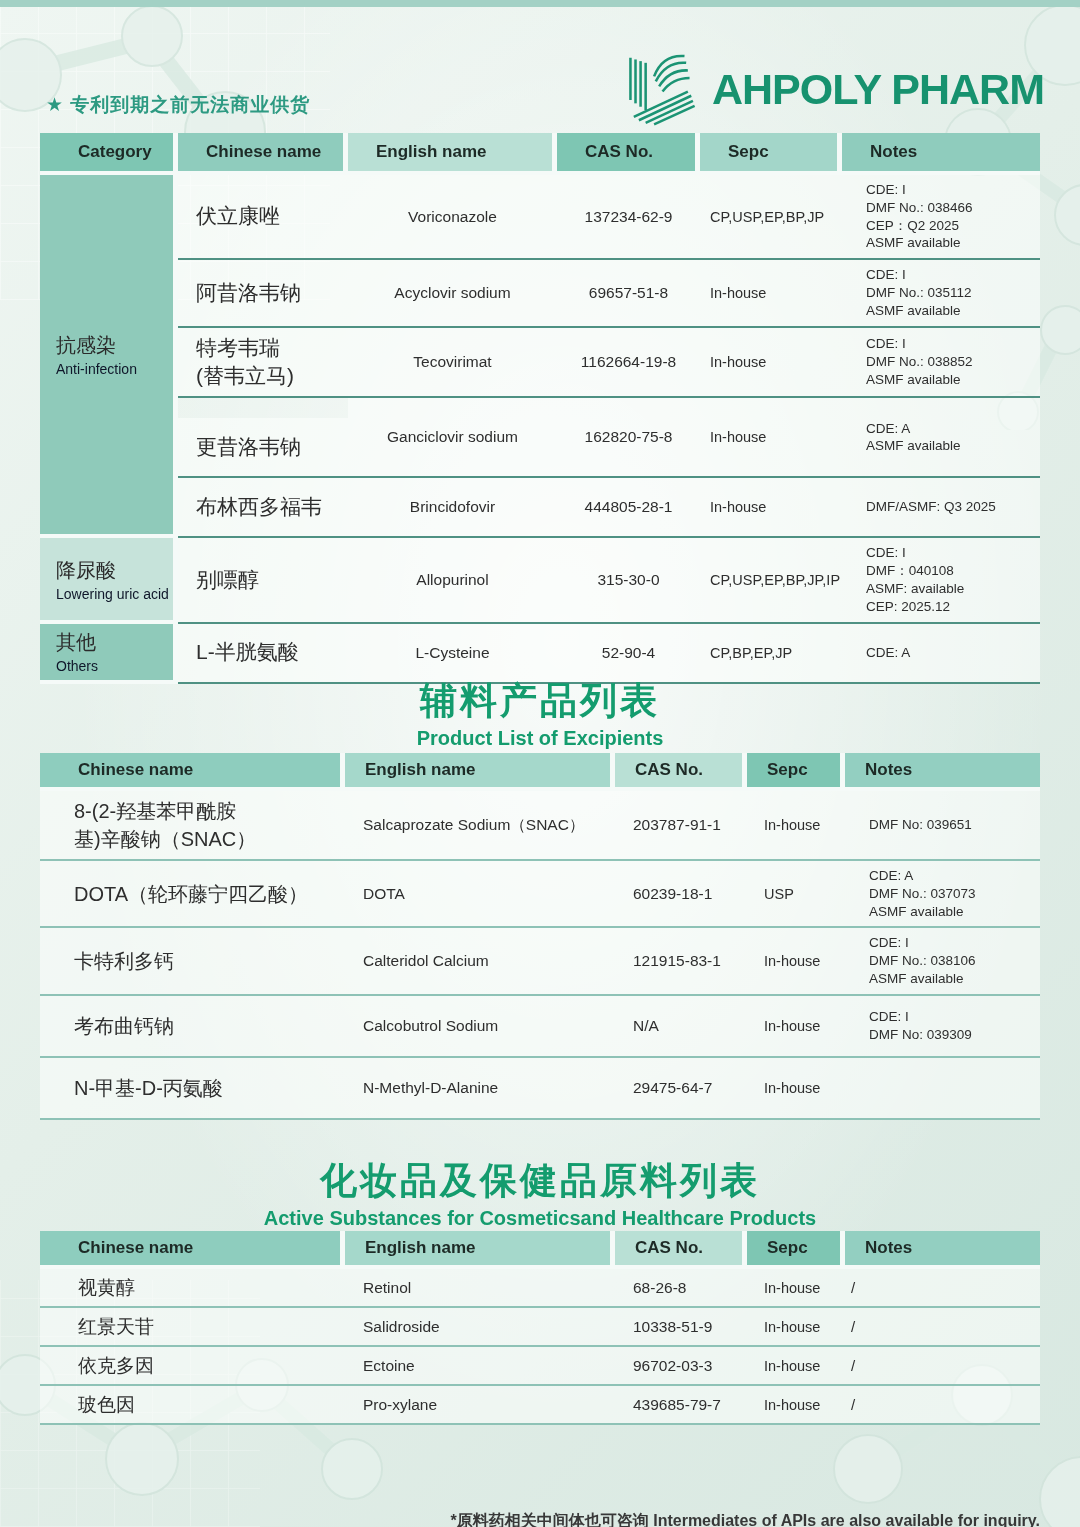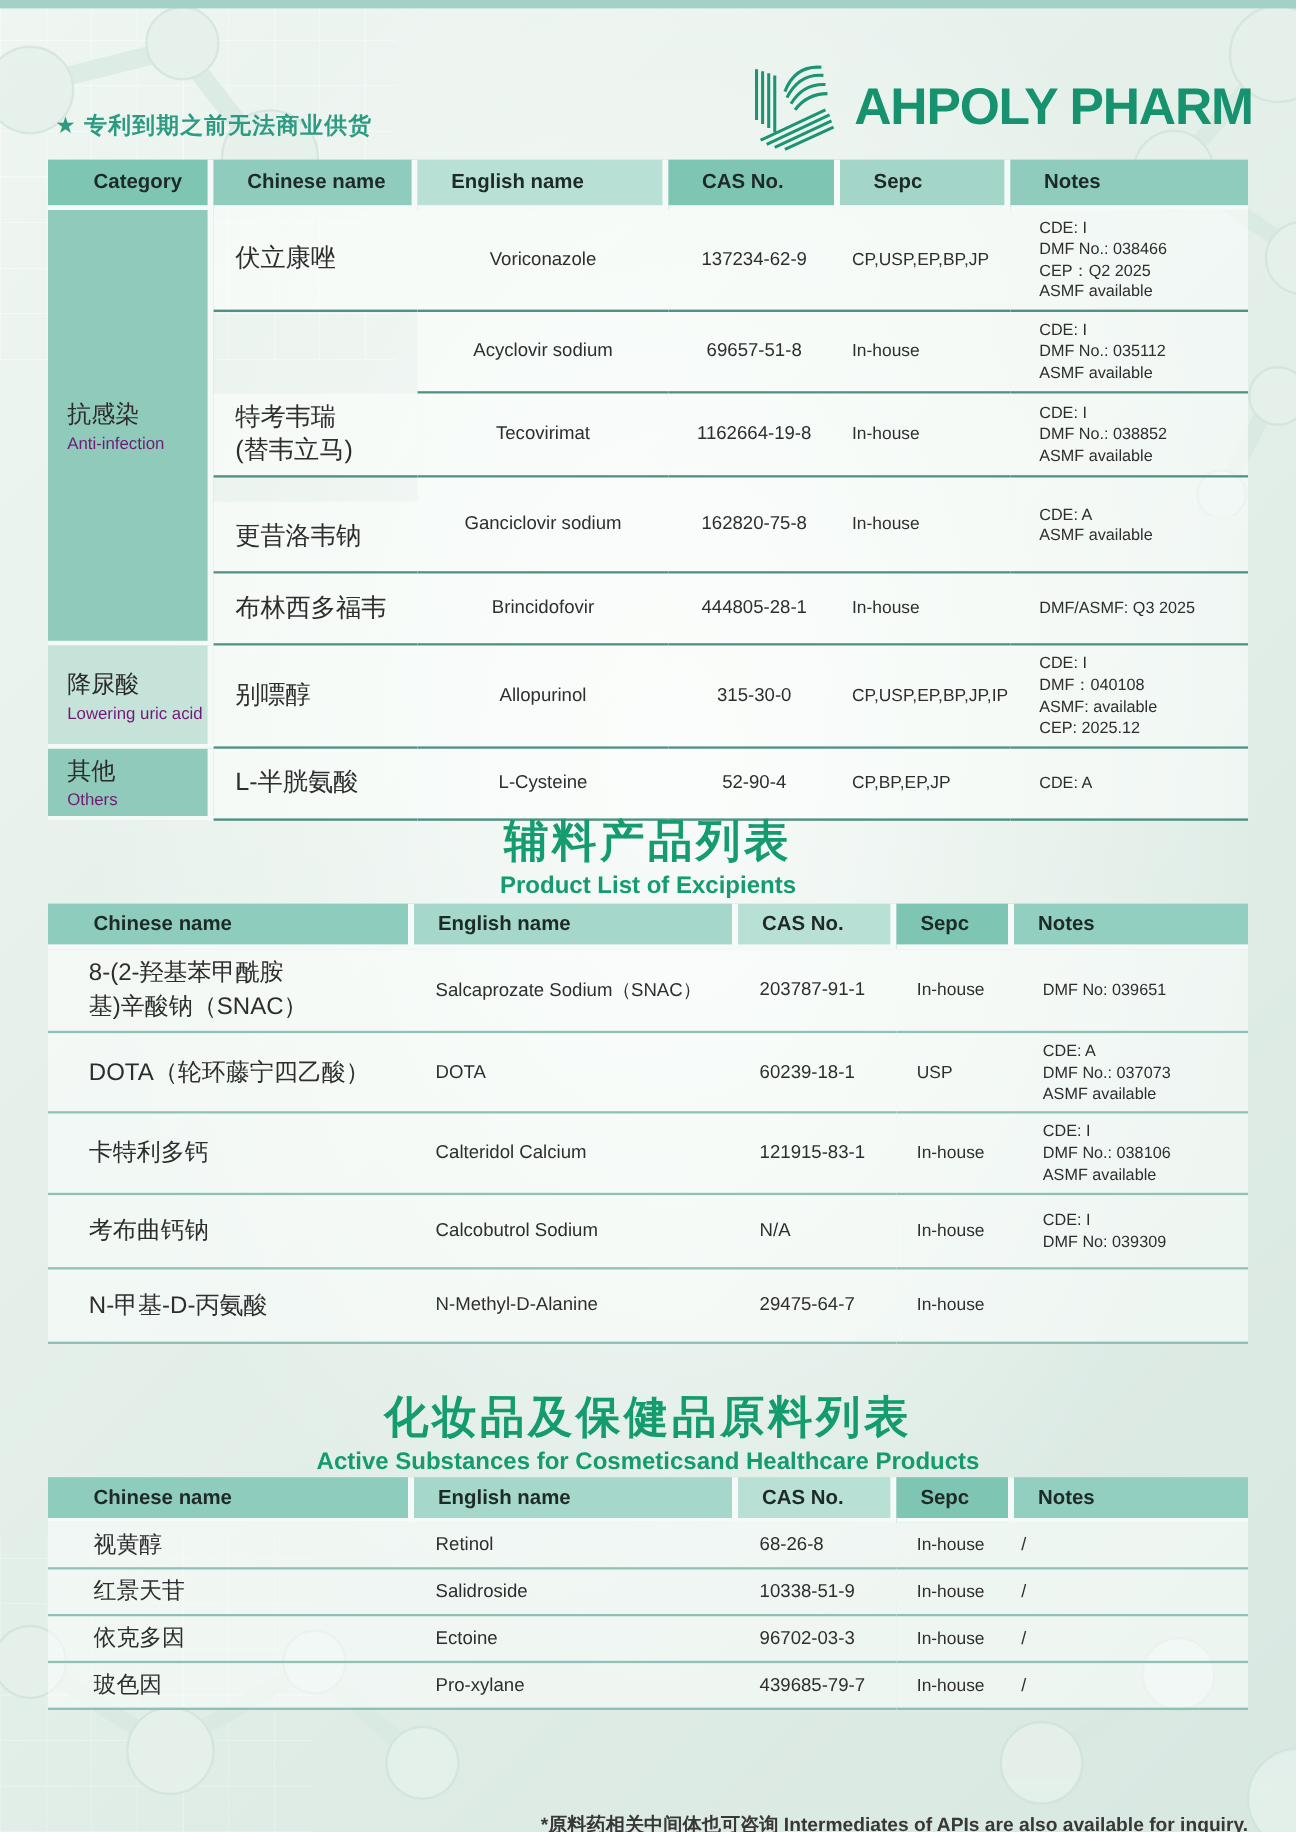--- a/index.html
+++ b/index.html
@@ -33,21 +33,21 @@
   .th{display:flex;align-items:center;height:42px;font-size:17px;font-weight:700;color:#1d2a26;
       padding-left:28px;border-right:5px solid var(--gap);border-bottom:4px solid var(--gap);box-sizing:border-box;}
   #t2 .th,#t3 .th{height:38px;padding-left:20px;}
   .th.last{border-right:none;}
   #t1 .th.h0{padding-left:38px;}
   #t2 .th.h0,#t3 .th.h0{padding-left:38px;}
 
   .cat{display:flex;flex-direction:column;justify-content:center;padding-left:16px;box-sizing:border-box;
        border-right:5px solid var(--gap);border-bottom:4px solid var(--gap);}
   .cat .cn{font-size:20px;color:#2b2b2b;}
-  .cat .en{font-size:14px;color:#701a75;margin-top:2px;}
+  .cat .en{font-size:14px;color:#0f172a;margin-top:2px;}
   .cat.medium{background:#8fcaba;}
   .cat.light{background:#c6e3da;}
 
   .td{display:flex;align-items:center;box-sizing:border-box;background:rgba(253,255,254,.55);
       border-bottom:2px solid var(--sep);padding:6px 6px;min-height:60px;}
   #t2 .td{min-height:62px;}
   #t3 .td{min-height:39px;padding:3px 6px;}
 
   .col-cn{font-size:21px;padding-left:18px;white-space:pre-line;line-height:1.35;}
   #t2 .col-cn{font-size:20px;padding-left:34px;line-height:1.4;}
@@ -175,20 +175,21 @@
     <div class="td col-cn" style="grid-area: 2 / 2;">伏立康唑</div>
     <div class="td col-en" style="grid-area: 2 / 3;">Voriconazole</div>
     <div class="td col-cas" style="grid-area: 2 / 4;">137234-62-9</div>
     <div class="td col-spec" style="grid-area: 2 / 5;">CP,USP,EP,BP,JP</div>
     <div class="td col-notes" style="grid-area: 2 / 6;">
       <span class="note-line">CDE: I</span>
       <span class="note-line">DMF No.: 038466</span>
       <span class="note-line">CEP：Q2 2025</span>
       <span class="note-line">ASMF available</span>
     </div>
+    <div class="td col-cn" style="grid-area: 3 / 2;">阿昔洛韦钠</div>
     <div class="td col-en" style="grid-area: 3 / 3;">Acyclovir sodium</div>
     <div class="td col-cas" style="grid-area: 3 / 4;">69657-51-8</div>
     <div class="td col-spec" style="grid-area: 3 / 5;">In-house</div>
     <div class="td col-notes" style="grid-area: 3 / 6;">
       <span class="note-line">CDE: I</span>
       <span class="note-line">DMF No.: 035112</span>
       <span class="note-line">ASMF available</span>
     </div>
     <div class="td col-cn" style="grid-area: 4 / 2;">特考韦瑞
 (替韦立马)</div>

